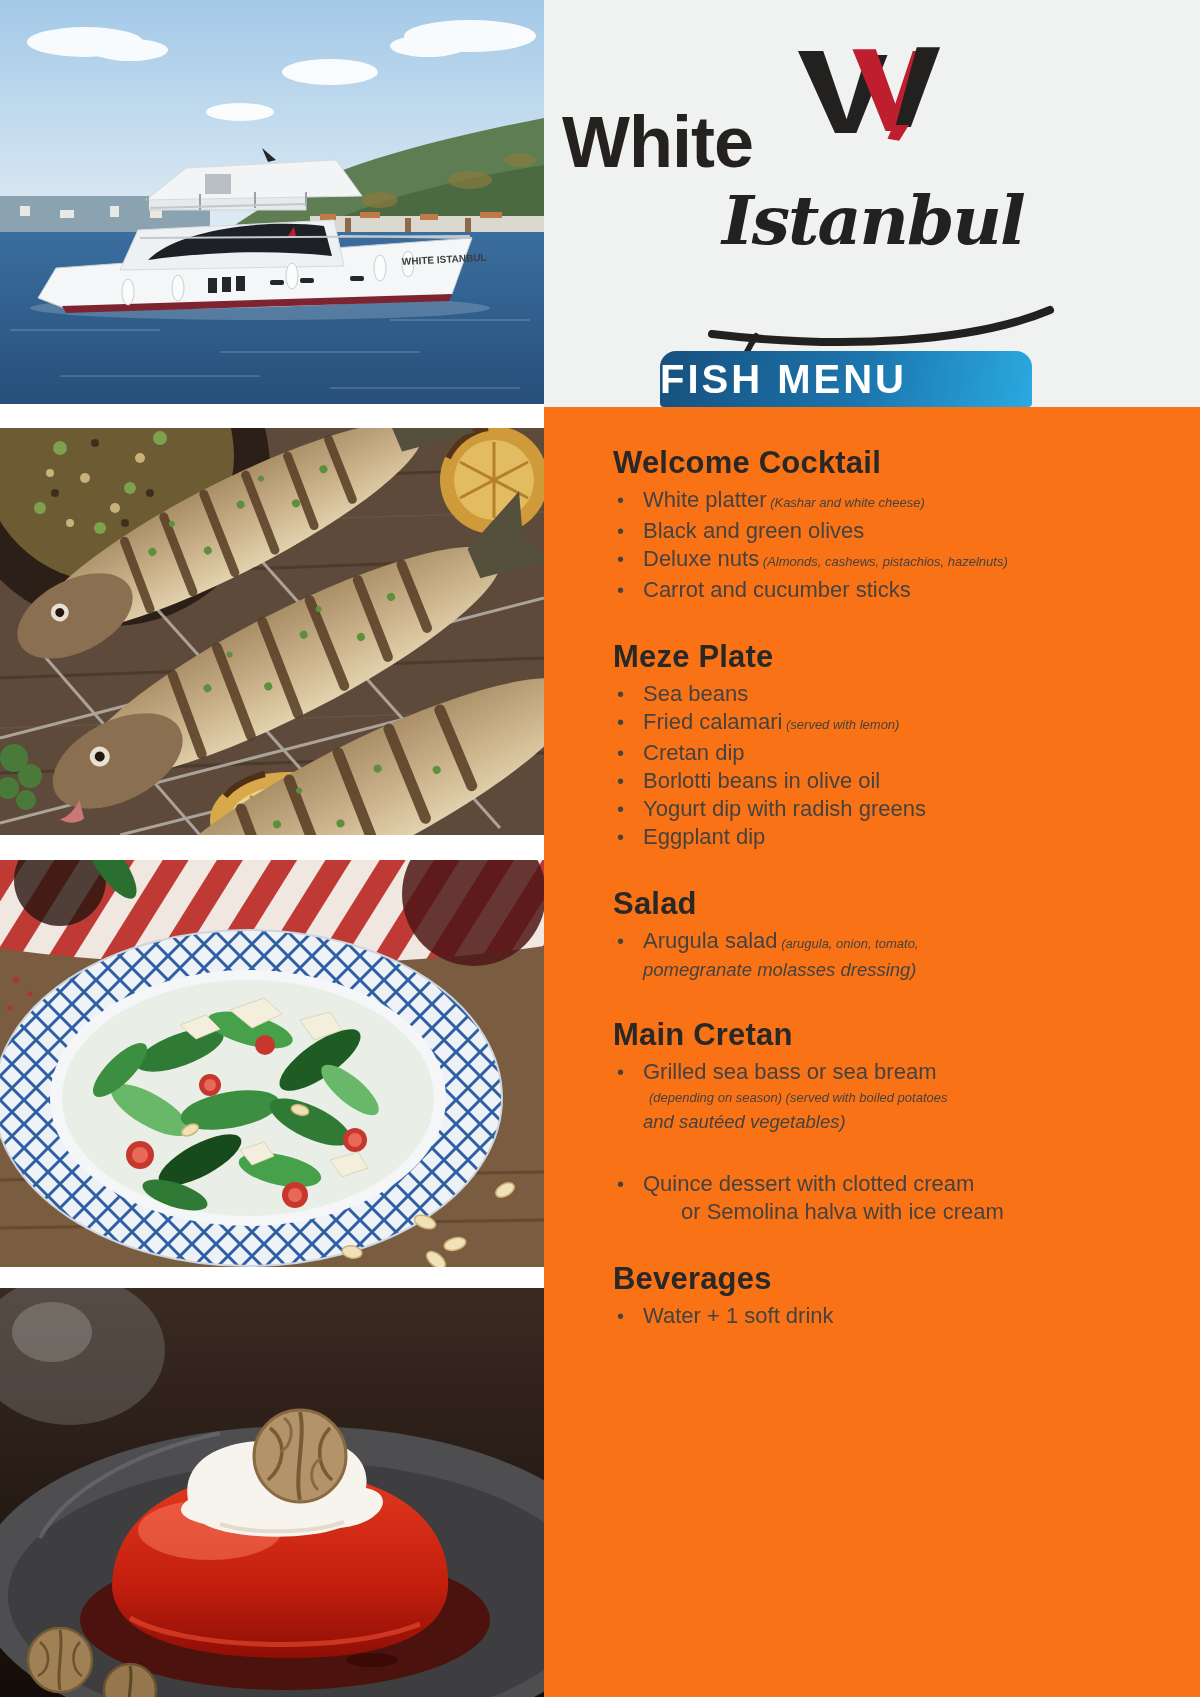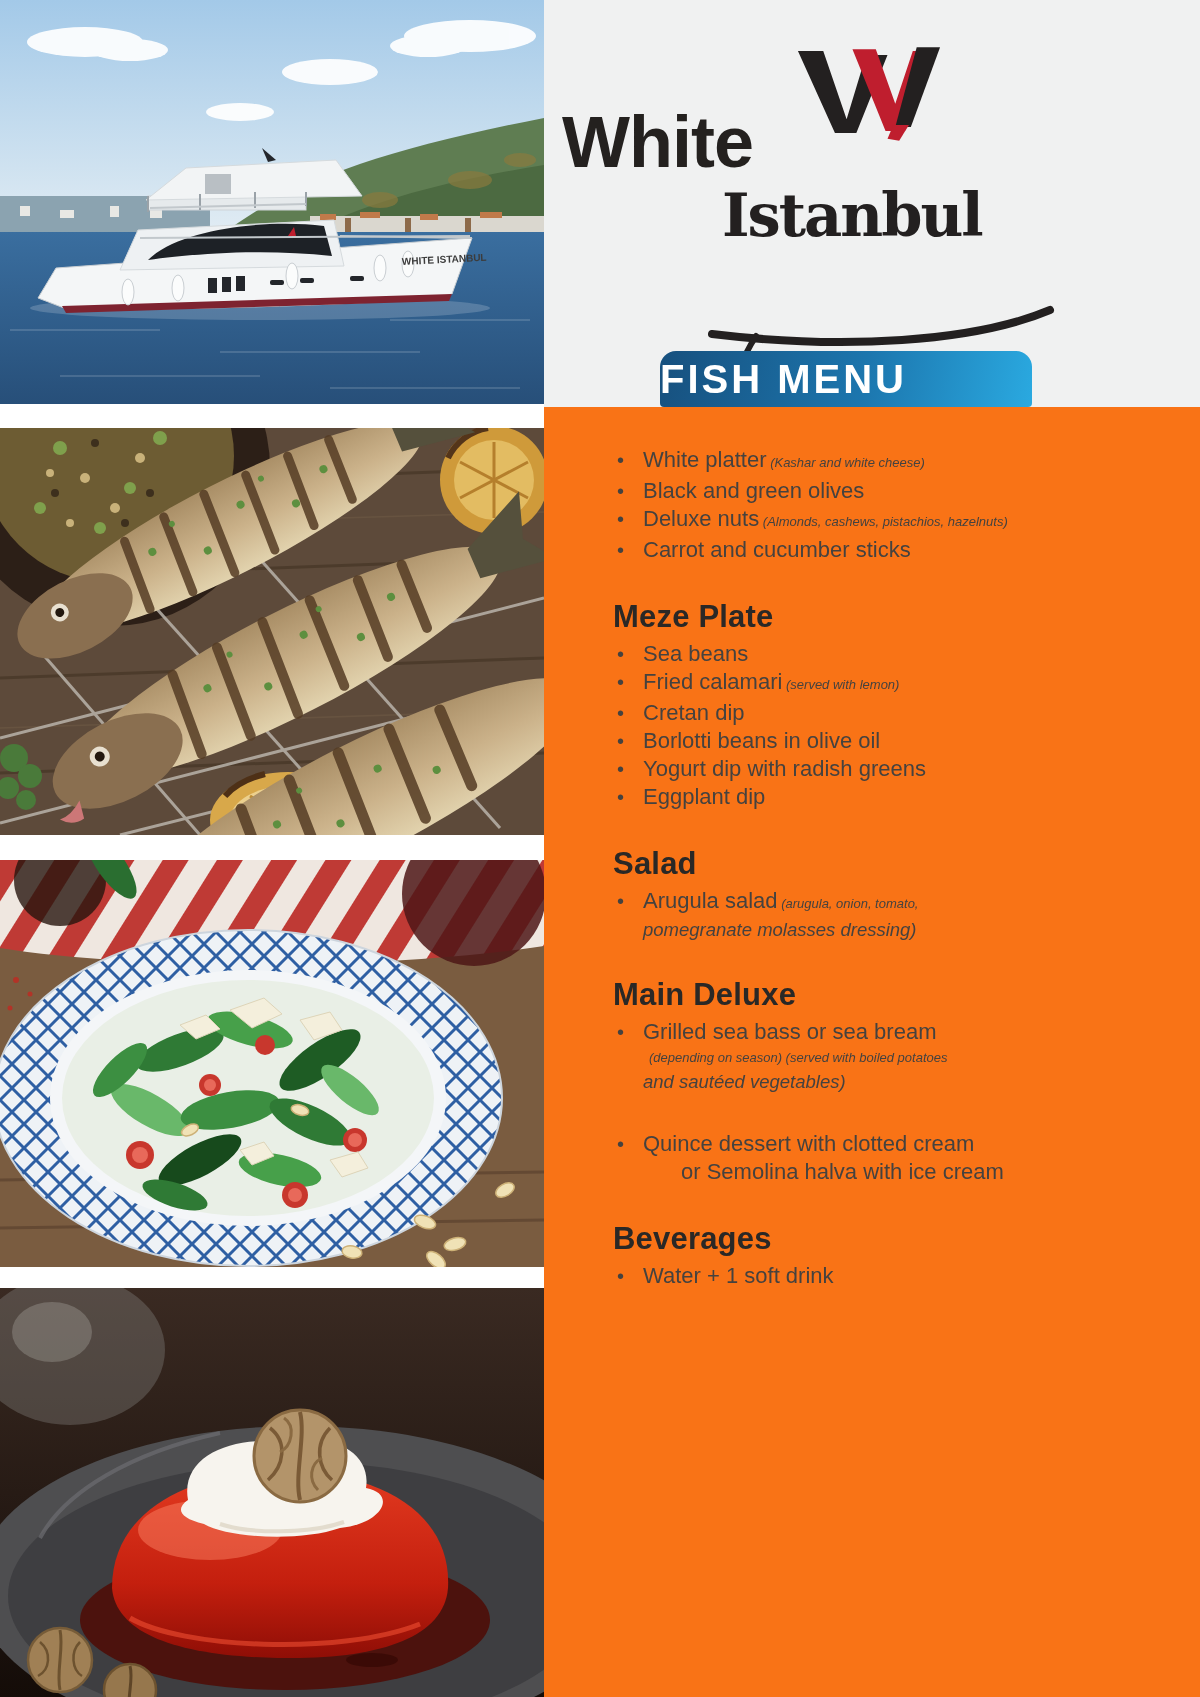--- a/index.html
+++ b/index.html
@@ -15,21 +15,21 @@
   .photo-salad{top:860px;height:407px;}
   .photo-dessert{top:1288px;height:409px;}
 
   
   .panel{position:absolute;left:544px;top:0;width:732px;height:1697px;background:#f97316;}
   .panel-header{position:absolute;left:0;top:0;width:656px;height:407px;background:#f0f1f1;}
 
   .brand-word{position:absolute;left:18px;top:106px;font-size:72px;font-weight:700;
               color:#24211f;letter-spacing:-1px;line-height:1;}
   .brand-script{position:absolute;left:178px;top:186px;font-family:"DejaVu Serif",serif;
-                font-weight:700;font-size:59px;color:#232020;line-height:1;
+                font-style:italic;font-weight:700;font-size:68px;color:#232020;line-height:1;
                 letter-spacing:-2px;}
   .logo-mark{position:absolute;left:252px;top:42px;width:146px;height:100px;}
   .script-swash{position:absolute;left:0;top:0;width:656px;height:407px;pointer-events:none;}
 
   .banner{position:absolute;left:116px;top:351px;width:372px;height:56px;
           border-radius:16px 16px 4px 4px;
           background:linear-gradient(100deg,#17507e 0%,#1c76ae 55%,#2aa9e0 100%);
           display:flex;align-items:center;}
   .banner-label{color:#ffffff;font-weight:700;font-size:40px;letter-spacing:3px;}
 
@@ -458,20 +458,21 @@
         <path d="M212,336 C198,358 188,382 190,406" stroke="#232020" stroke-width="6" fill="none" stroke-linecap="round"></path>
       </svg>
 
       <div class="banner">
         <span class="banner-label">FISH MENU</span>
       </div>
     </div>
 
     <div class="menu">
         <section class="menu-section">
+          <h2 class="section-title">Welcome Cocktail</h2>
           <ul class="items">
             <li class="menu-item"><span class="bullet">•</span><span>White platter</span><span class="note">(Kashar and white cheese)</span></li>
             <li class="menu-item"><span class="bullet">•</span><span>Black and green olives</span></li>
             <li class="menu-item"><span class="bullet">•</span><span>Deluxe nuts</span><span class="note">(Almonds, cashews, pistachios, hazelnuts)</span></li>
             <li class="menu-item"><span class="bullet">•</span><span>Carrot and cucumber sticks</span></li>
           </ul>
         </section>
         <section class="menu-section">
           <h2 class="section-title">Meze Plate</h2>
           <ul class="items">
@@ -483,21 +484,21 @@
             <li class="menu-item"><span class="bullet">•</span><span>Eggplant dip</span></li>
           </ul>
         </section>
         <section class="menu-section">
           <h2 class="section-title">Salad</h2>
           <ul class="items">
             <li class="menu-item"><span class="bullet">•</span><span>Arugula salad</span><span class="note">(arugula, onion, tomato,</span><span class="note2">pomegranate molasses dressing)</span></li>
           </ul>
         </section>
         <section class="menu-section">
-          <h2 class="section-title">Main Deluxe</h2>
+          <h2 class="section-title">Main Cretan</h2>
           <ul class="items">
             <li class="menu-item"><span class="bullet">•</span><span>Grilled sea bass or sea bream</span><span class="note block">(depending on season) (served with boiled potatoes</span><span class="note2">and sautéed vegetables)</span></li>
           </ul>
         </section>
         <section class="menu-section">
           <ul class="items">
             <li class="menu-item"><span class="bullet">•</span><span>Quince dessert with clotted cream</span><span class="text2">or Semolina halva with ice cream</span></li>
           </ul>
         </section>
         <section class="menu-section">

